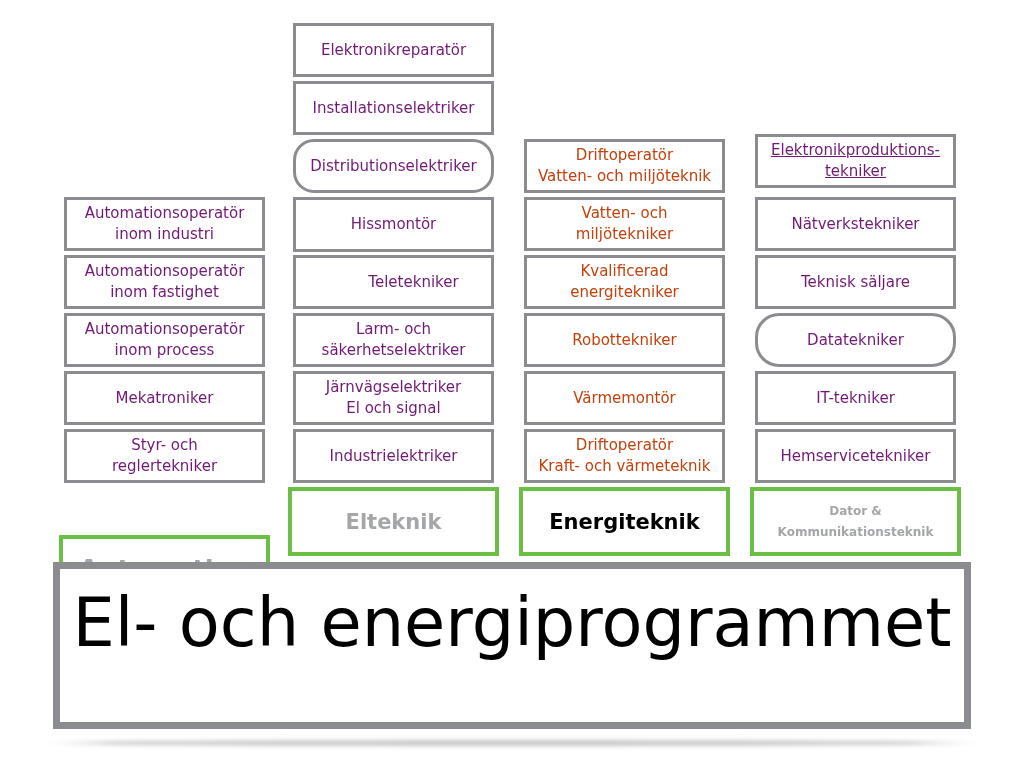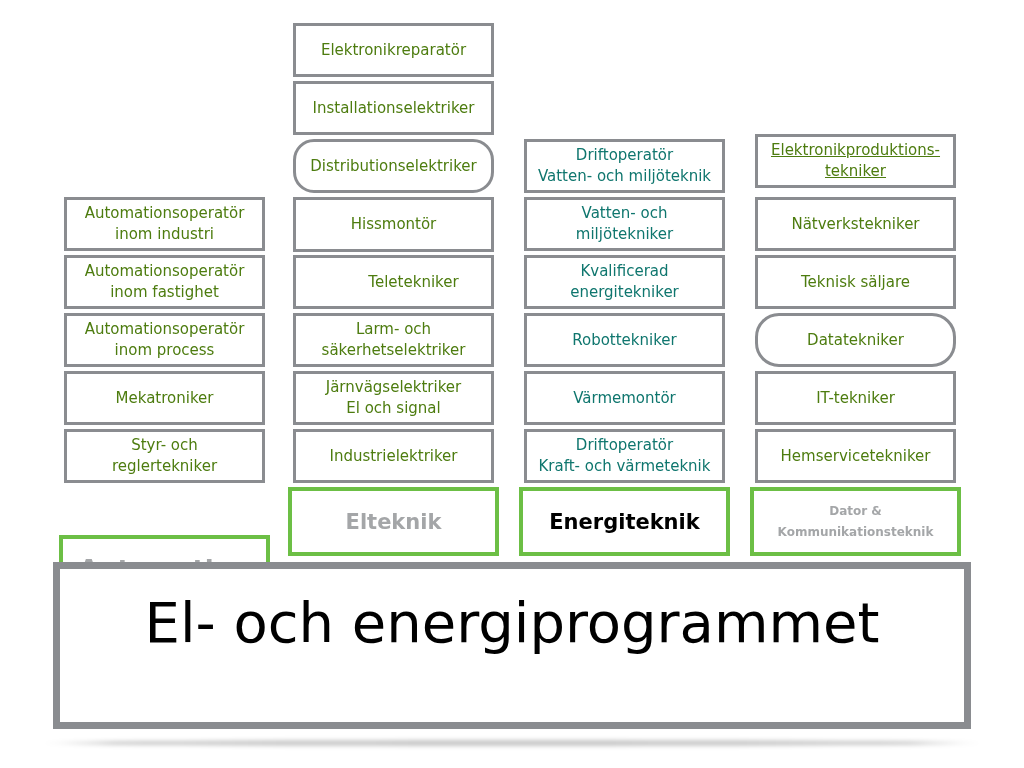--- a/index.html
+++ b/index.html
@@ -1,28 +1,28 @@
 <!DOCTYPE html>
 <html><head>
 <meta charset="utf-8">
 <style>
   html, body { margin:0; padding:0; background:#ffffff; }
   body { width:1024px; height:768px; position:relative; overflow:hidden;
          font-family: "DejaVu Sans", "Liberation Sans", sans-serif; }
   .box { position:absolute; box-sizing:border-box; border:3px solid #8a8c90;
          background:#fff; display:flex; align-items:center; justify-content:center;
-         text-align:center; font-size:15px; line-height:21px; color:#4d7c0f; white-space:pre-line; padding:0 2px; }
-  .box.dark { color:#0f766e; }
+         text-align:center; font-size:15px; line-height:21px; color:#701a75; white-space:pre-line; padding:0 2px; }
+  .box.dark { color:#c2410c; }
   .cat { position:absolute; box-sizing:border-box; border:4px solid #6cbf45;
          background:#fff; display:flex; align-items:center; justify-content:center;
          text-align:center; font-weight:bold; color:#a4a6a8; white-space:pre-line; }
   .cat.dark { color:#000; }
   .main { position:absolute; left:53px; top:562px; width:918px; height:167px; box-sizing:border-box;
           border:7px solid #8a8c90; background:#fff; text-align:center; }
-  .main .title { font-size:56px; line-height:64px; margin-top:22px; color:#000; }
+  .main .title { font-size:67px; line-height:64px; margin-top:22px; color:#000; }
   .main .subtitle { font-size:33px; line-height:40px; margin-top:8px; color:#000; }
   .shadow { position:absolute; left:40px; top:740px; width:944px; height:6px;
             background:linear-gradient(to right, rgba(0,0,0,0), rgba(0,0,0,0.22) 8%, rgba(0,0,0,0.22) 92%, rgba(0,0,0,0));
             border-radius:50%; filter:blur(2px); }
 </style>
 </head>
 <body>
 
 <div>
   <div class="box" style="left:64px;top:197px;width:201px;height:54px;">Automationsoperatör

